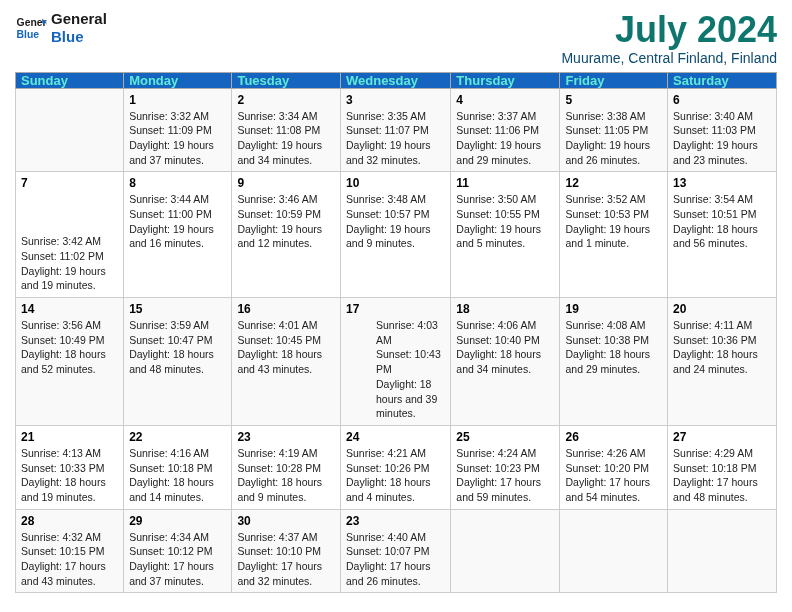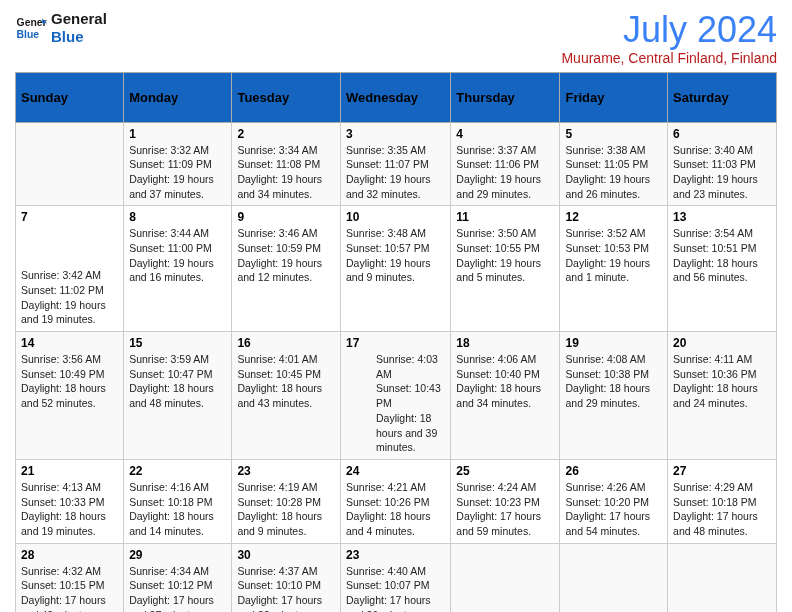--- a/index.html
+++ b/index.html
@@ -23,38 +23,38 @@
     }
     .logo-icon {
       width: 32px;
       height: 32px;
     }
     .title-block {
       text-align: right;
     }
     .month-title {
       font-size: 36px;
-      font-weight: normal;
-      color: #3b82f6;
+      font-weight: bold;
+      color: #0f766e;
       line-height: 1.1;
     }
     .location {
       font-size: 14px;
-      color: #b91c1c;
+      color: #0c4a6e;
     }
     table {
       width: 100%;
       border-collapse: collapse;
       font-size: 11px;
     }
     thead tr th {
       background-color: #1565c0;
-      color: #000000;
+      color: #5eead4;
       text-align: left;
-      padding: 17px 5px;
+      padding: 0 5px;
       font-size: 13px;
       font-weight: bold;
       border: 1px solid #aaa;
     }
     tbody tr td {
       border: 1px solid #ccc;
       vertical-align: top;
       padding: 4px 5px;
       min-height: 70px;
       width: 113px;

